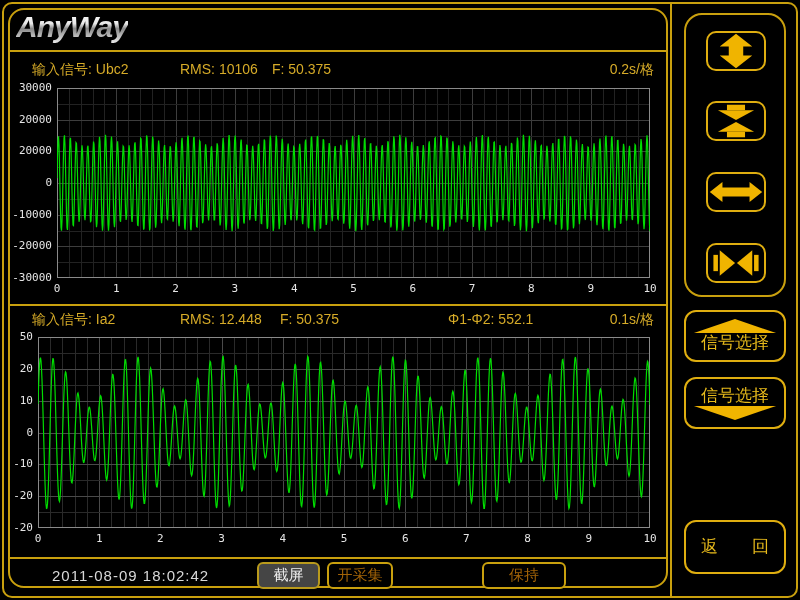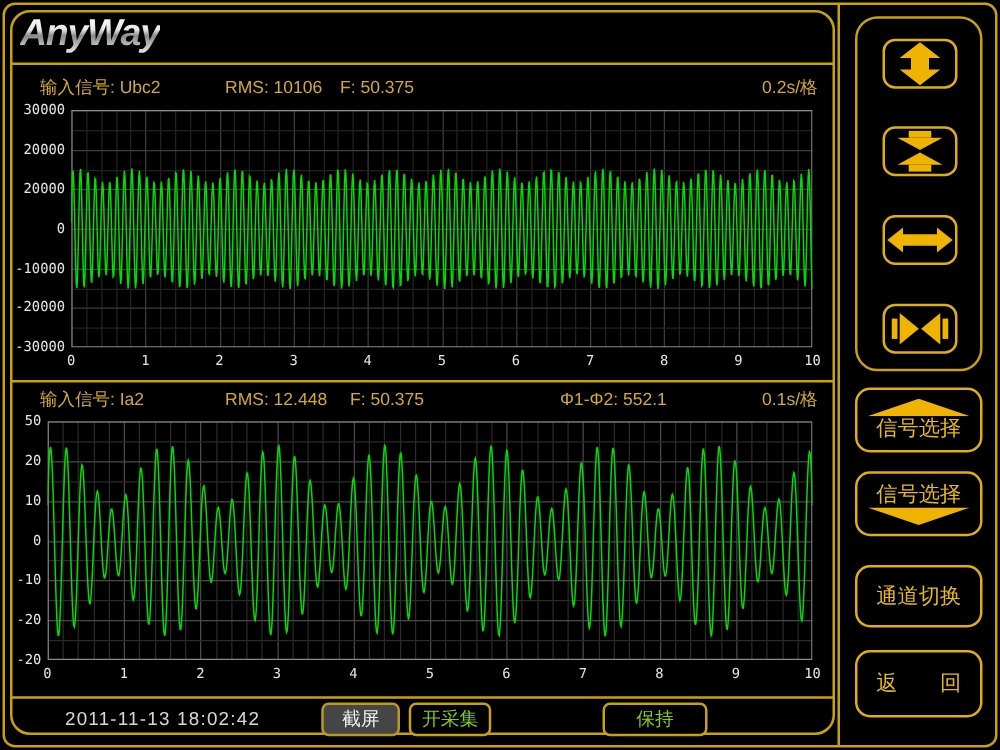--- a/index.html
+++ b/index.html
@@ -30,21 +30,21 @@
   .plot{position:absolute;}
   
   #arrow-group{left:684px;top:13px;width:102px;height:284px;border:2px solid #c9a00e;border-radius:18px;}
   .arrow-btn{left:706px;width:60px;height:40px;border:2px solid #dfae10;border-radius:10px;background:#000;
     display:flex;align-items:center;justify-content:center;cursor:pointer;}
   .side-btn{left:684px;width:102px;border:2px solid #dfae10;border-radius:12px;background:#000;color:#e7ba1b;
     display:flex;flex-direction:column;align-items:center;justify-content:center;font-size:17px;cursor:pointer;}
   .side-btn .lbl{line-height:20px;}
   
   #timestamp{left:52px;top:567px;font-size:15px;color:#d8d8d8;letter-spacing:1px;}
-  .bot-btn{top:562px;height:27px;border:2px solid #c9a00e;border-radius:6px;background:#000;color:#84cc16;
+  .bot-btn{top:562px;height:27px;border:2px solid #c9a00e;border-radius:6px;background:#000;color:#a16207;
     font-size:15px;display:flex;align-items:center;justify-content:center;cursor:pointer;}
   .bot-btn.active{background:#454545;color:#f2f2f2;border-color:#b99a1c;}
 </style>
 </head>
 <body>
 
 <div id="screen">
 
   <div class="abs" id="outer-border"></div>
   <div class="abs" id="left-panel-border"></div>
@@ -240,29 +240,26 @@
       <polygon fill="#f0b400" points="44,0 88,15 0,15"></polygon>
     </svg>
     <span class="lbl">信号选择</span>
   </div>
   <div class="abs side-btn" style="top:377px;height:52px;">
     <span class="lbl">信号选择</span>
     <svg width="84" height="14" viewBox="0 0 88 15">
       <polygon fill="#f0b400" points="0,0 88,0 44,15"></polygon>
     </svg>
   </div>
-  <div class="abs side-btn" style="top:452px;height:50px;">
-    <span class="lbl">通道切换</span>
-  </div>
   <div class="abs side-btn" style="top:520px;height:54px;flex-direction:row;justify-content:space-between;padding:0 15px;">
     <span class="lbl">返</span>
     <span class="lbl">回</span>
   </div>
 
-  <div class="abs" id="timestamp">2011-11-13 18:02:42</div>
+  <div class="abs" id="timestamp">2011-08-09 18:02:42</div>
   <div class="abs bot-btn active" style="left:257px;width:63px;">截屏</div>
   <div class="abs bot-btn" style="left:327px;width:66px;">开采集</div>
   <div class="abs bot-btn" style="left:482px;width:84px;">保持</div>
 
 <div class="ylab" style="left: 4px; width: 48px; top: 81px;">30000</div>
     <div class="ylab" style="left: 4px; width: 48px; top: 112.667px;">20000</div>
     <div class="ylab" style="left: 4px; width: 48px; top: 144.333px;">20000</div>
     <div class="ylab" style="left: 4px; width: 48px; top: 176px;">0</div>
     <div class="ylab" style="left: 4px; width: 48px; top: 207.667px;">-10000</div>
     <div class="ylab" style="left: 4px; width: 48px; top: 239.333px;">-20000</div>

